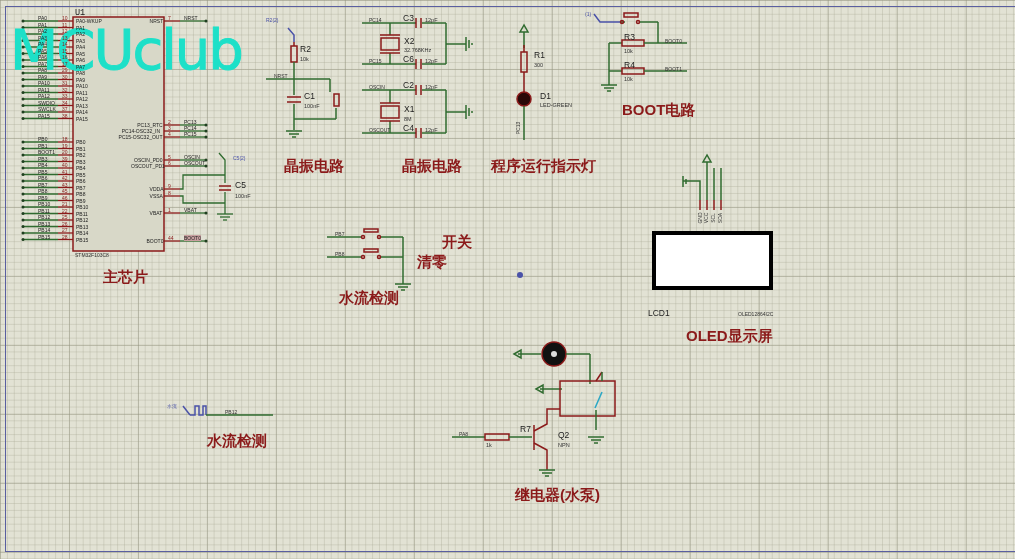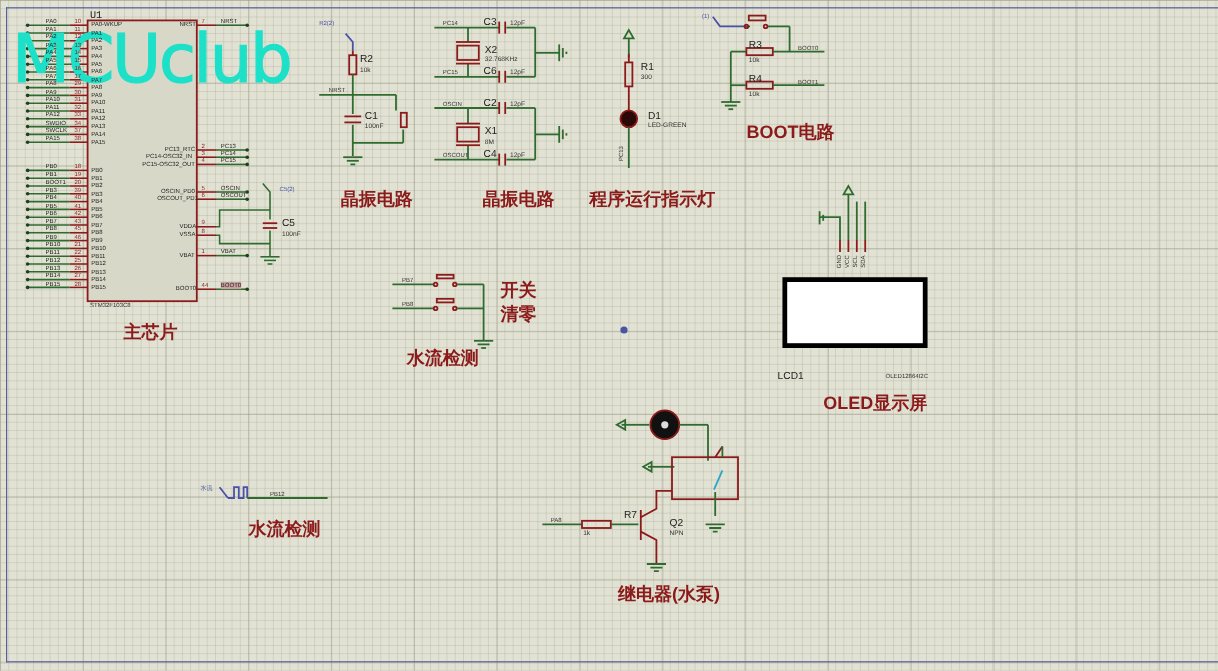--- a/index.html
+++ b/index.html
@@ -323,21 +323,21 @@
 </svg>
 
 <div id="watermark">MCUclub</div>
 
 <div class="title" style="left:103px;top:268px;font-family:Liberation Mono, monospace;">主芯片</div>
 <div class="title" style="left:284px;top:157px;">晶振电路</div>
 <div class="title" style="left:386px;top:157px;padding-left:16px;">晶振电路</div>
 <div class="title" style="left:491px;top:157px;">程序运行指示灯</div>
 <div class="title" style="left:622px;top:101px;">BOOT电路</div>
 <div class="title" style="left:339px;top:289px;">水流检测</div>
-<div class="title" style="left:417px;top:233px;">开关</div>
+<div class="title" style="left:442px;top:233px;">开关</div>
 <div class="title" style="left:417px;top:253px;">清零</div>
 <div class="title" style="left:686px;top:327px;">OLED显示屏</div>
 <div class="title" style="left:207px;top:432px;">水流检测</div>
 <div class="title" style="left:515px;top:486px;">继电器(水泵)</div>
 
 <div class="ref" style="left:75px;top:8px;font-family:Liberation Mono, monospace;">U1</div>
 <div class="tiny" style="left:75px;top:252px;">STM32F103C8</div>
 <div id="mcu-pins">
     <div class="pinlbl" style="left: 38px; top: 15px;">PA0</div>
     <div class="pinnum" style="left: 62px; top: 15px;">10</div>

